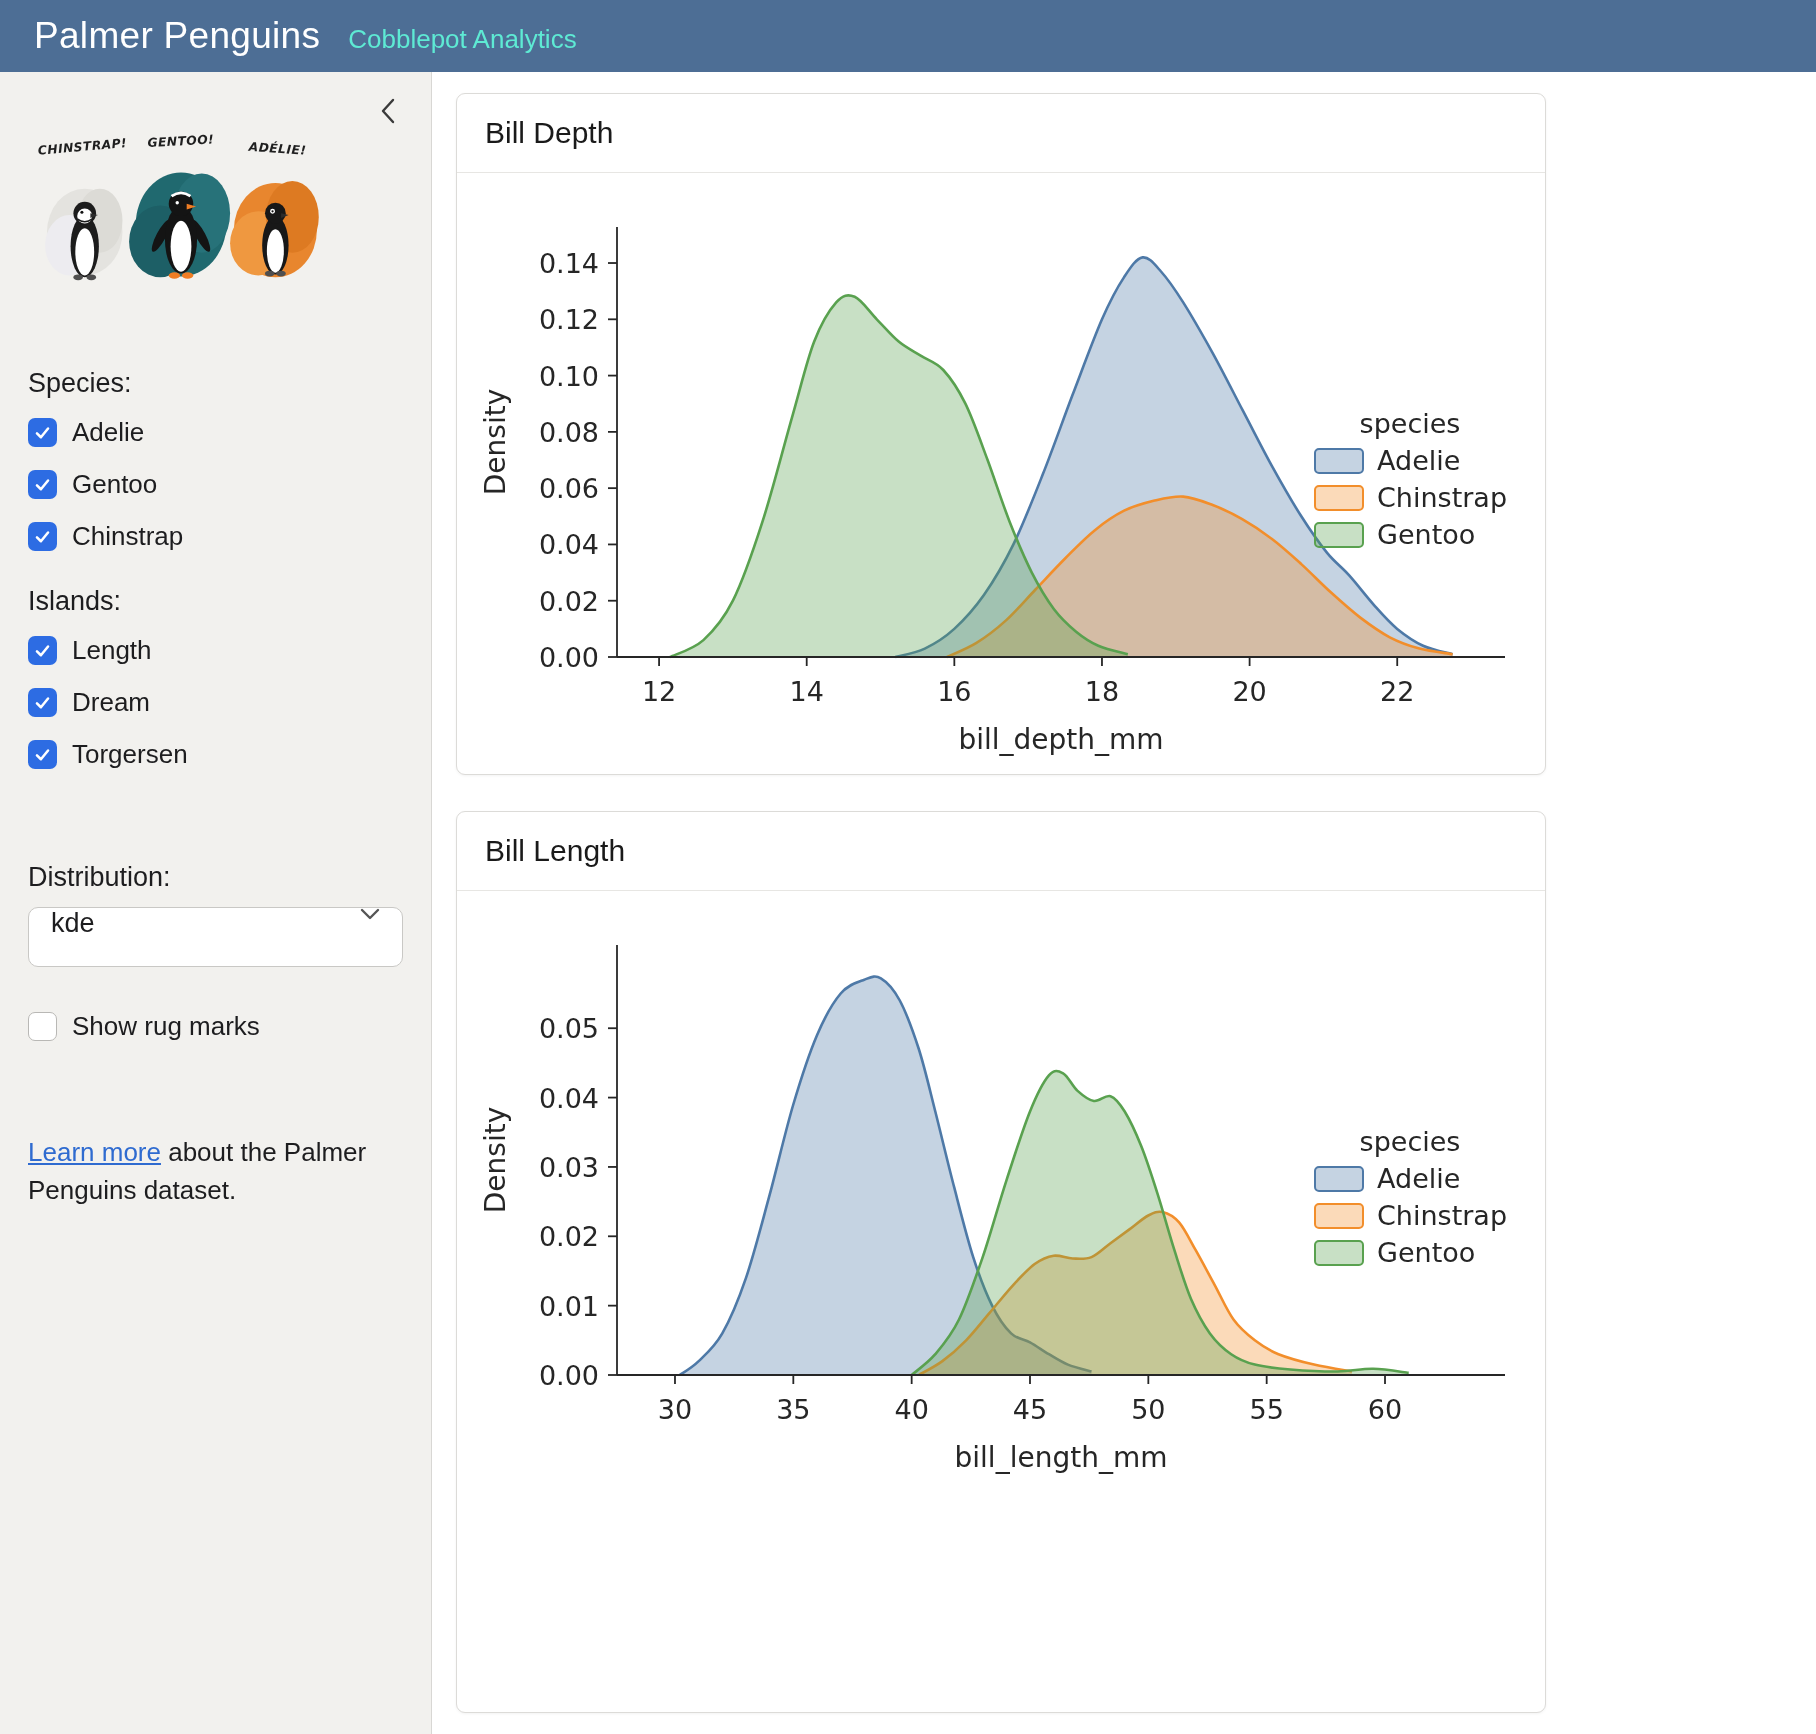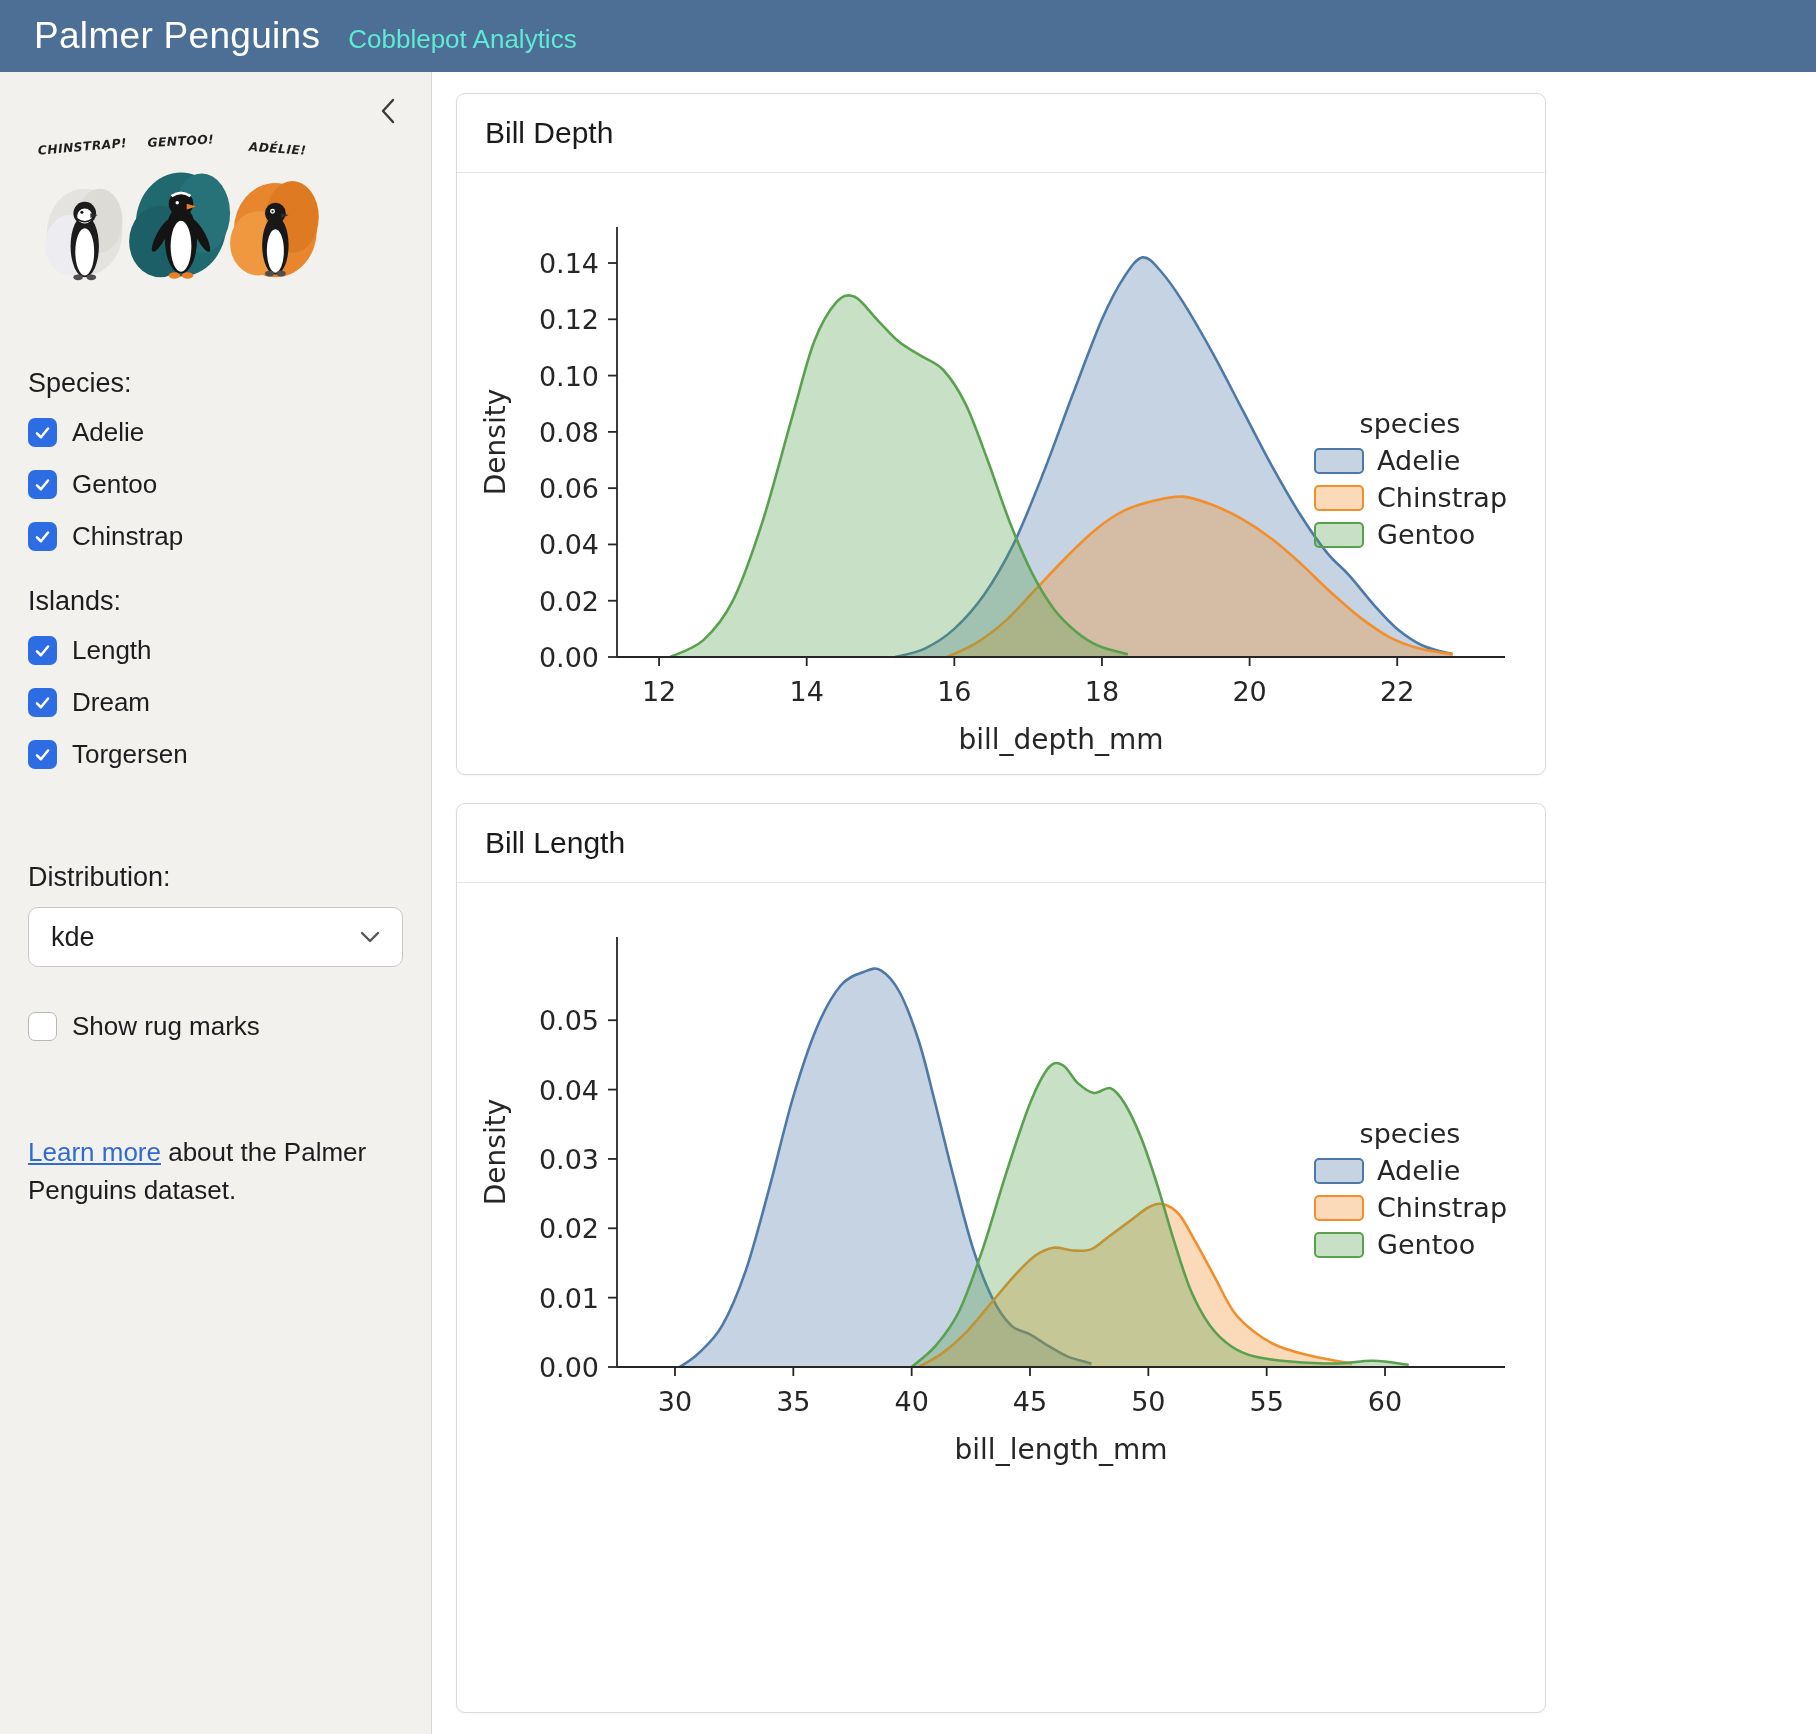--- a/index.html
+++ b/index.html
@@ -21,27 +21,27 @@
   .mt-lg{margin-top:62px}
   .mt-md{margin-top:34px}
   .mt-xl{margin-top:92px}
   .cb-row{display:flex;align-items:center;gap:15px;margin-bottom:21px;cursor:pointer}
   .cb{width:29px;height:29px;border-radius:7px;background:#2d6ce3;flex:none;display:flex;
     align-items:center;justify-content:center}
   .cb.unchecked{background:#fff;border:1.5px solid #b9b8b5}
   .cb svg{width:19px;height:19px}
   .cb-label{font-size:26px}
   .select{margin-top:14px;width:100%;height:60px;background:#fff;border:1px solid #c9c8c5;
-    border-radius:10px;display:flex;align-items:center;justify-content:space-between;
+    border-radius:10px;display:flex;justify-content:space-between;
     padding:0 22px;font-size:27px;cursor:pointer}
   .rug-row{margin-top:44px;margin-bottom:0}
   .footer-note{font-size:26px;line-height:1.45;max-width:350px}
   .learn-link{color:#2f6bd0;cursor:pointer}
   
-  .main{flex:1;padding:21px 24px;display:flex;flex-direction:column;gap:28px}
+  .main{flex:1;padding:21px 24px;display:flex;flex-direction:column;gap:36px}
   .card{width:1090px;background:#fff;border:1px solid #dcdbd8;border-radius:9px;
     box-shadow:0 1px 3px rgba(0,0,0,.05)}
   .card-header{font-size:30px;padding:22px 28px;border-bottom:1px solid #e7e6e3;color:#1a1a1a}
   .card-body{padding:14px 8px 8px}
   .card.fill{flex:1}
   
   svg .tick{font:27px "DejaVu Sans",sans-serif;fill:#262626}
   svg .axlabel{font:28px "DejaVu Sans",sans-serif;fill:#262626}
   svg .legend-title{font:27px "DejaVu Sans",sans-serif;fill:#262626}
   svg .legend-label{font:27px "DejaVu Sans",sans-serif;fill:#262626}

